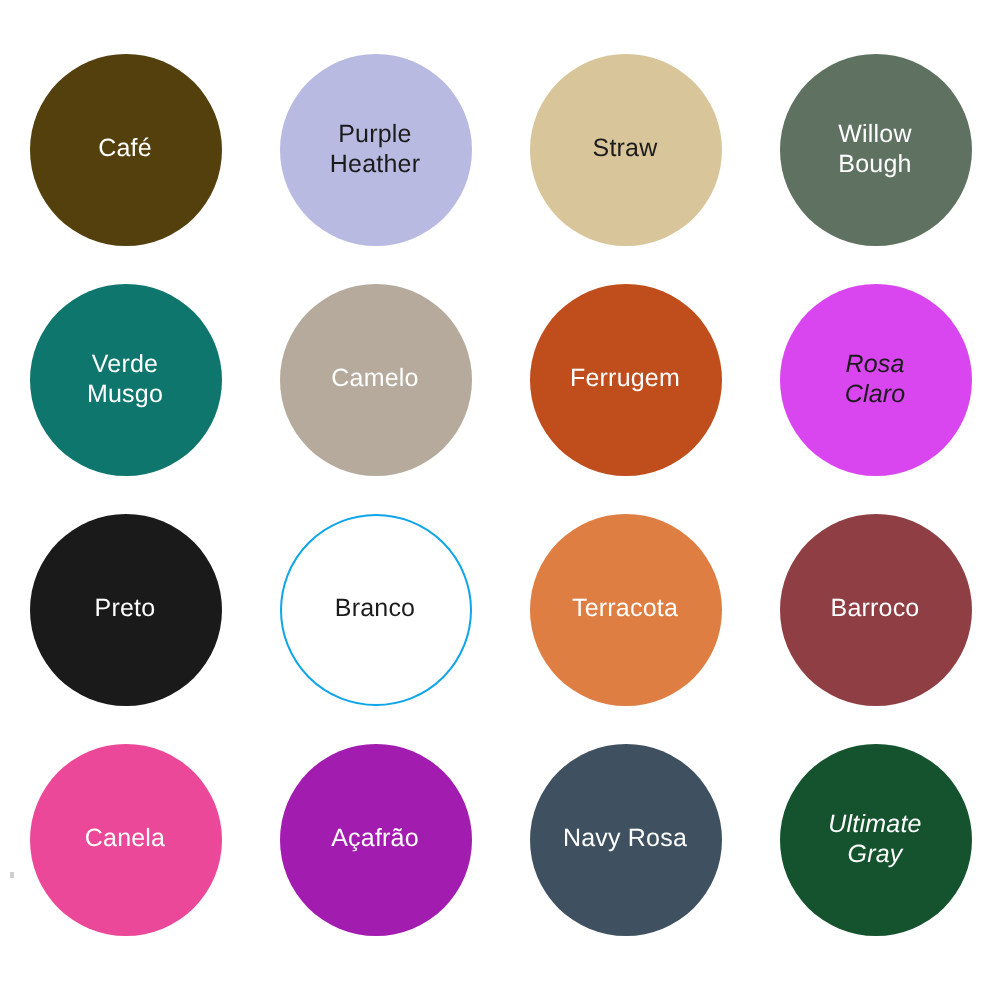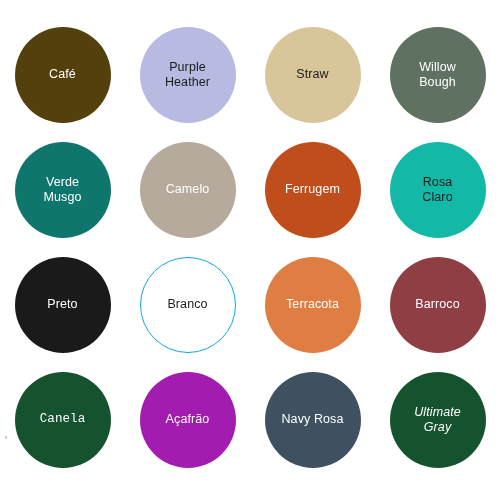--- a/index.html
+++ b/index.html
@@ -99,21 +99,21 @@
     <div class="swatch light-text" style="background-color: #0f766e;">
       <span class="swatch-label">Verde
 Musgo</span>
     </div>
     <div class="swatch light-text" style="background-color: rgb(182, 170, 156);">
       <span class="swatch-label">Camelo</span>
     </div>
     <div class="swatch light-text" style="background-color: rgb(192, 77, 28);">
       <span class="swatch-label">Ferrugem</span>
     </div>
-    <div class="swatch dark-text" style="background-color: #14b8a6;">
+    <div class="swatch dark-text" style="background-color: #d946ef; font-style: italic;">
       <span class="swatch-label">Rosa
 Claro</span>
     </div>
   </div>
 
   <div class="swatch-row">
     <div class="swatch light-text" style="background-color: rgb(26, 26, 26);">
       <span class="swatch-label">Preto</span>
     </div>
     <div class="swatch dark-text outlined" style="background-color: rgb(255, 255, 255);">
@@ -121,21 +121,21 @@
     </div>
     <div class="swatch light-text" style="background-color: rgb(223, 126, 66);">
       <span class="swatch-label">Terracota</span>
     </div>
     <div class="swatch light-text" style="background-color: rgb(143, 63, 68);">
       <span class="swatch-label">Barroco</span>
     </div>
   </div>
 
   <div class="swatch-row">
-    <div class="swatch light-text" style="background-color: #14532d; font-family: Liberation Mono, monospace;">
+    <div class="swatch light-text" style="background-color: #ec4899;">
       <span class="swatch-label">Canela</span>
     </div>
     <div class="swatch light-text" style="background-color: #a21caf;">
       <span class="swatch-label">Açafrão</span>
     </div>
     <div class="swatch light-text" style="background-color: rgb(63, 81, 97);">
       <span class="swatch-label">Navy Rosa</span>
     </div>
     <div class="swatch light-text" style="background-color: #14532d; font-style: italic;">
       <span class="swatch-label">Ultimate

